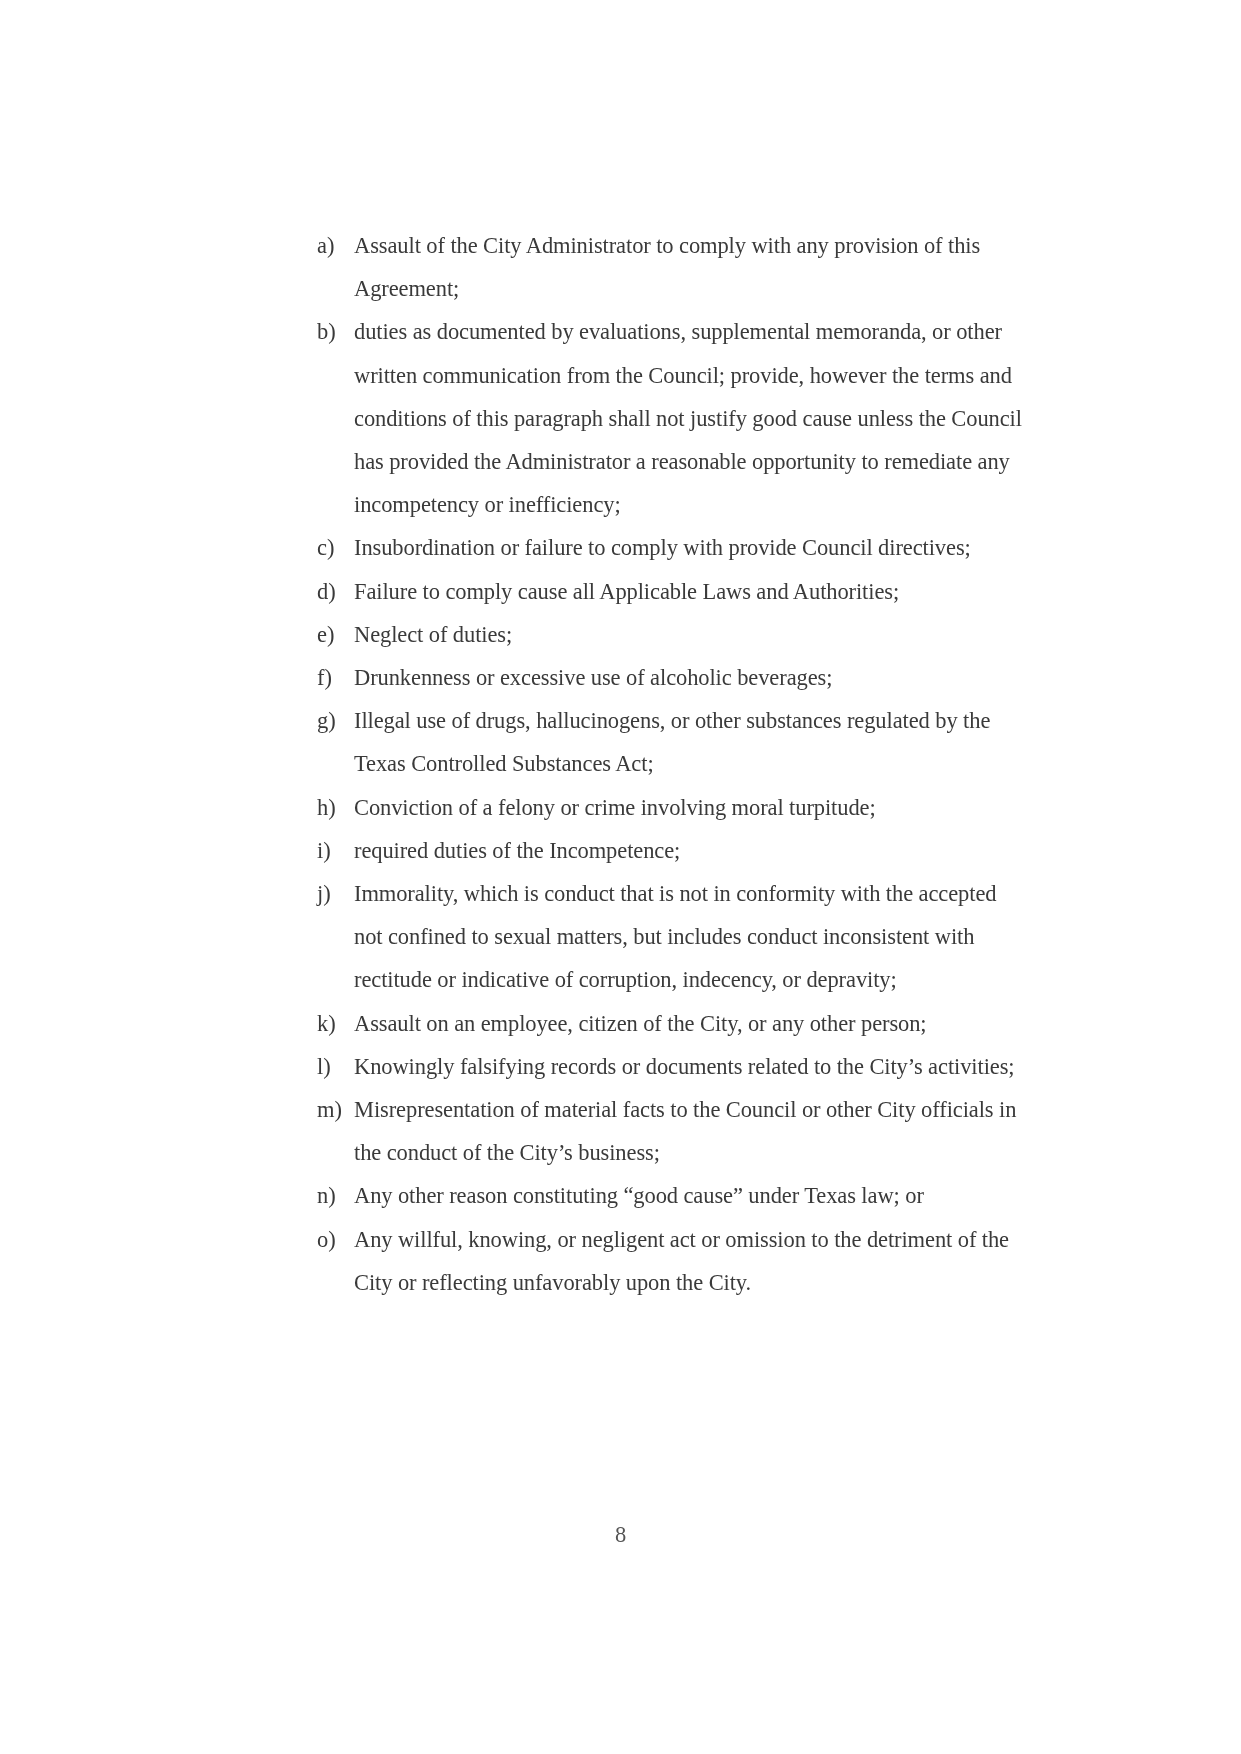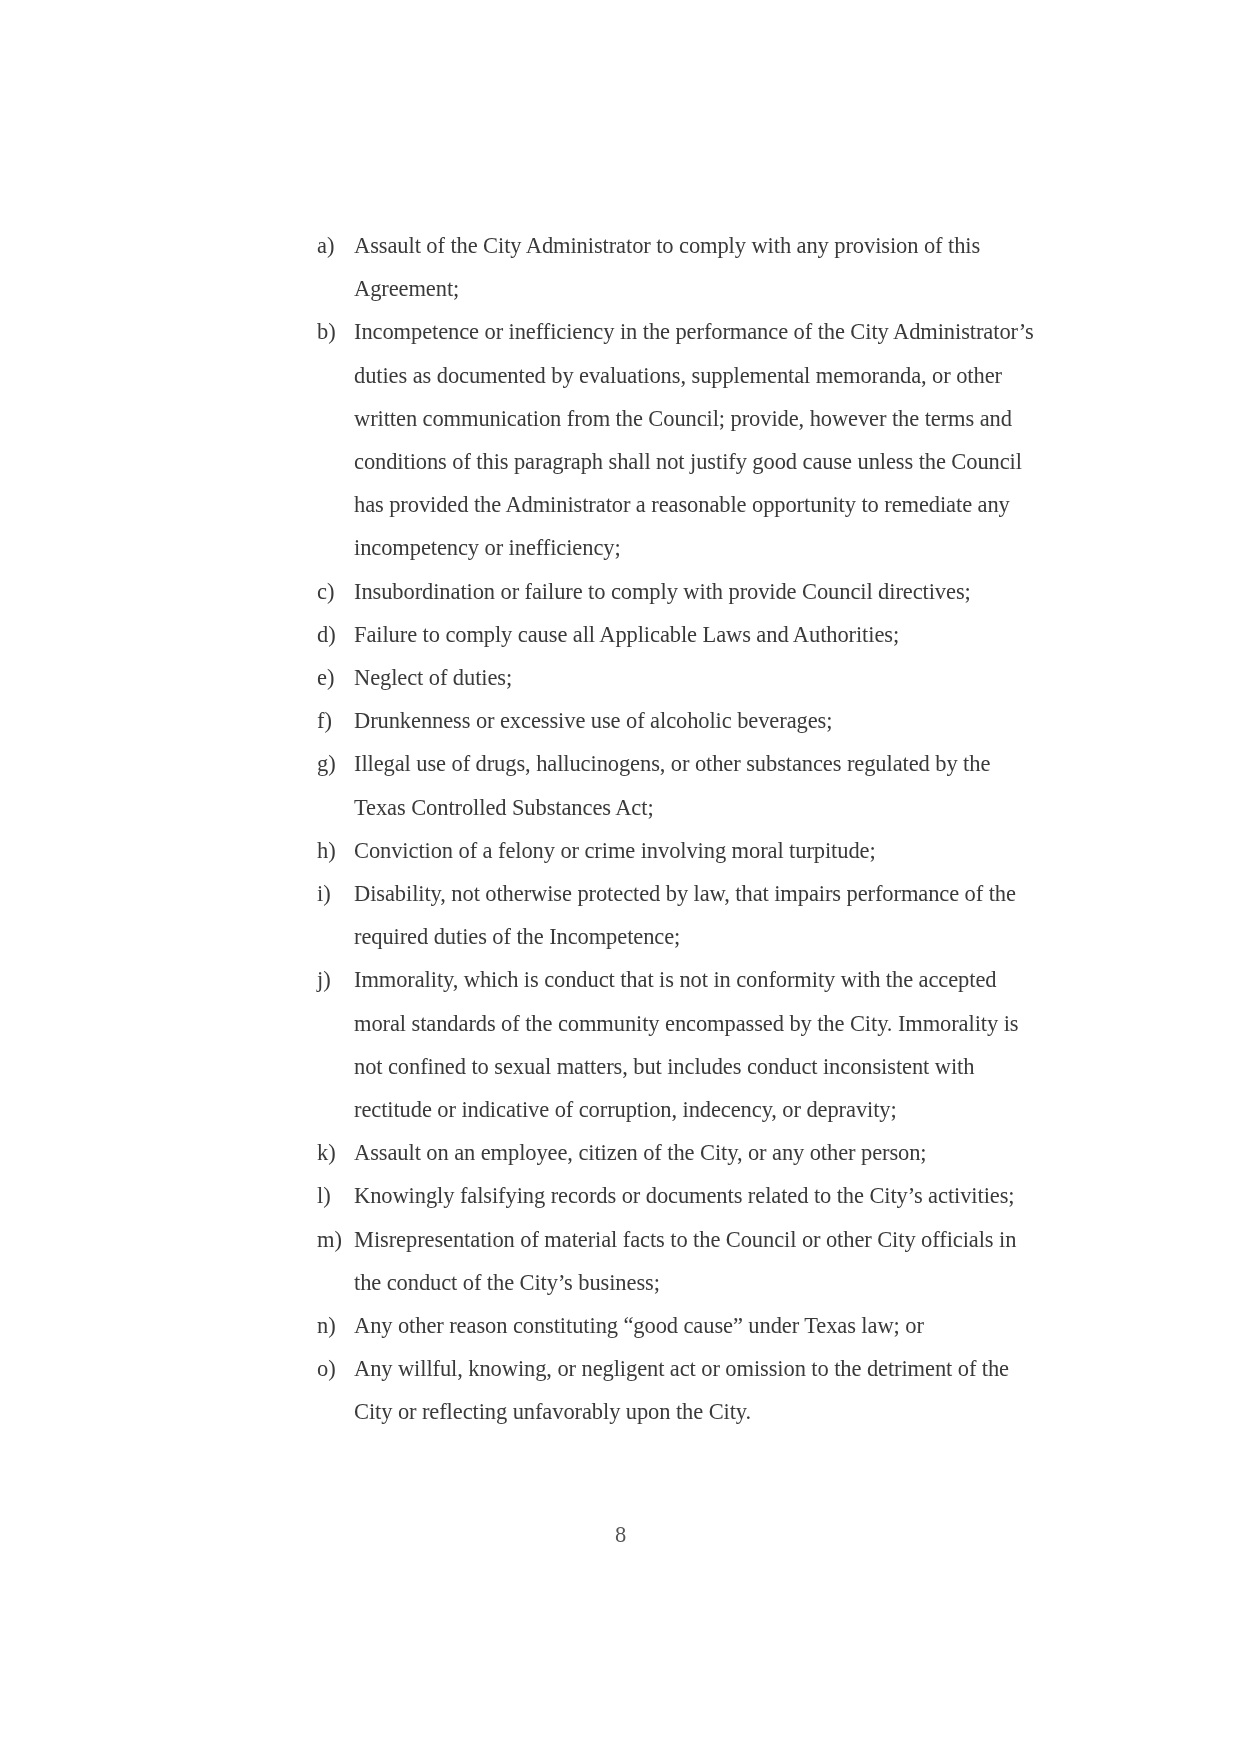--- a/index.html
+++ b/index.html
@@ -66,21 +66,20 @@
       <div class="item">
     <span class="marker">a)</span>
     <div class="body">
           <span class="line">Assault of the City Administrator to comply with any provision of this</span>
           <span class="line">Agreement;</span>
         </div>
   </div>
       <div class="item">
     <span class="marker">b)</span>
     <div class="body">
-          <span class="line">Incompetence or inefficiency in the performance of the City Administrator’s</span>
           <span class="line">duties as documented by evaluations, supplemental memoranda, or other</span>
           <span class="line">written communication from the Council; provide, however the terms and</span>
           <span class="line">conditions of this paragraph shall not justify good cause unless the Council</span>
           <span class="line">has provided the Administrator a reasonable opportunity to remediate any</span>
           <span class="line">incompetency or inefficiency;</span>
         </div>
   </div>
       <div class="item">
     <span class="marker">c)</span>
     <div class="body">
@@ -114,29 +113,27 @@
   </div>
       <div class="item">
     <span class="marker">h)</span>
     <div class="body">
           <span class="line">Conviction of a felony or crime involving moral turpitude;</span>
         </div>
   </div>
       <div class="item">
     <span class="marker">i)</span>
     <div class="body">
-          <span class="line">Disability, not otherwise protected by law, that impairs performance of the</span>
           <span class="line">required duties of the Incompetence;</span>
         </div>
   </div>
       <div class="item">
     <span class="marker">j)</span>
     <div class="body">
           <span class="line">Immorality, which is conduct that is not in conformity with the accepted</span>
-          <span class="line">moral standards of the community encompassed by the City.  Immorality is</span>
           <span class="line">not confined to sexual matters, but includes conduct inconsistent with</span>
           <span class="line">rectitude or indicative of corruption, indecency, or depravity;</span>
         </div>
   </div>
       <div class="item">
     <span class="marker">k)</span>
     <div class="body">
           <span class="line">Assault on an employee, citizen of the City, or any other person;</span>
         </div>
   </div>

